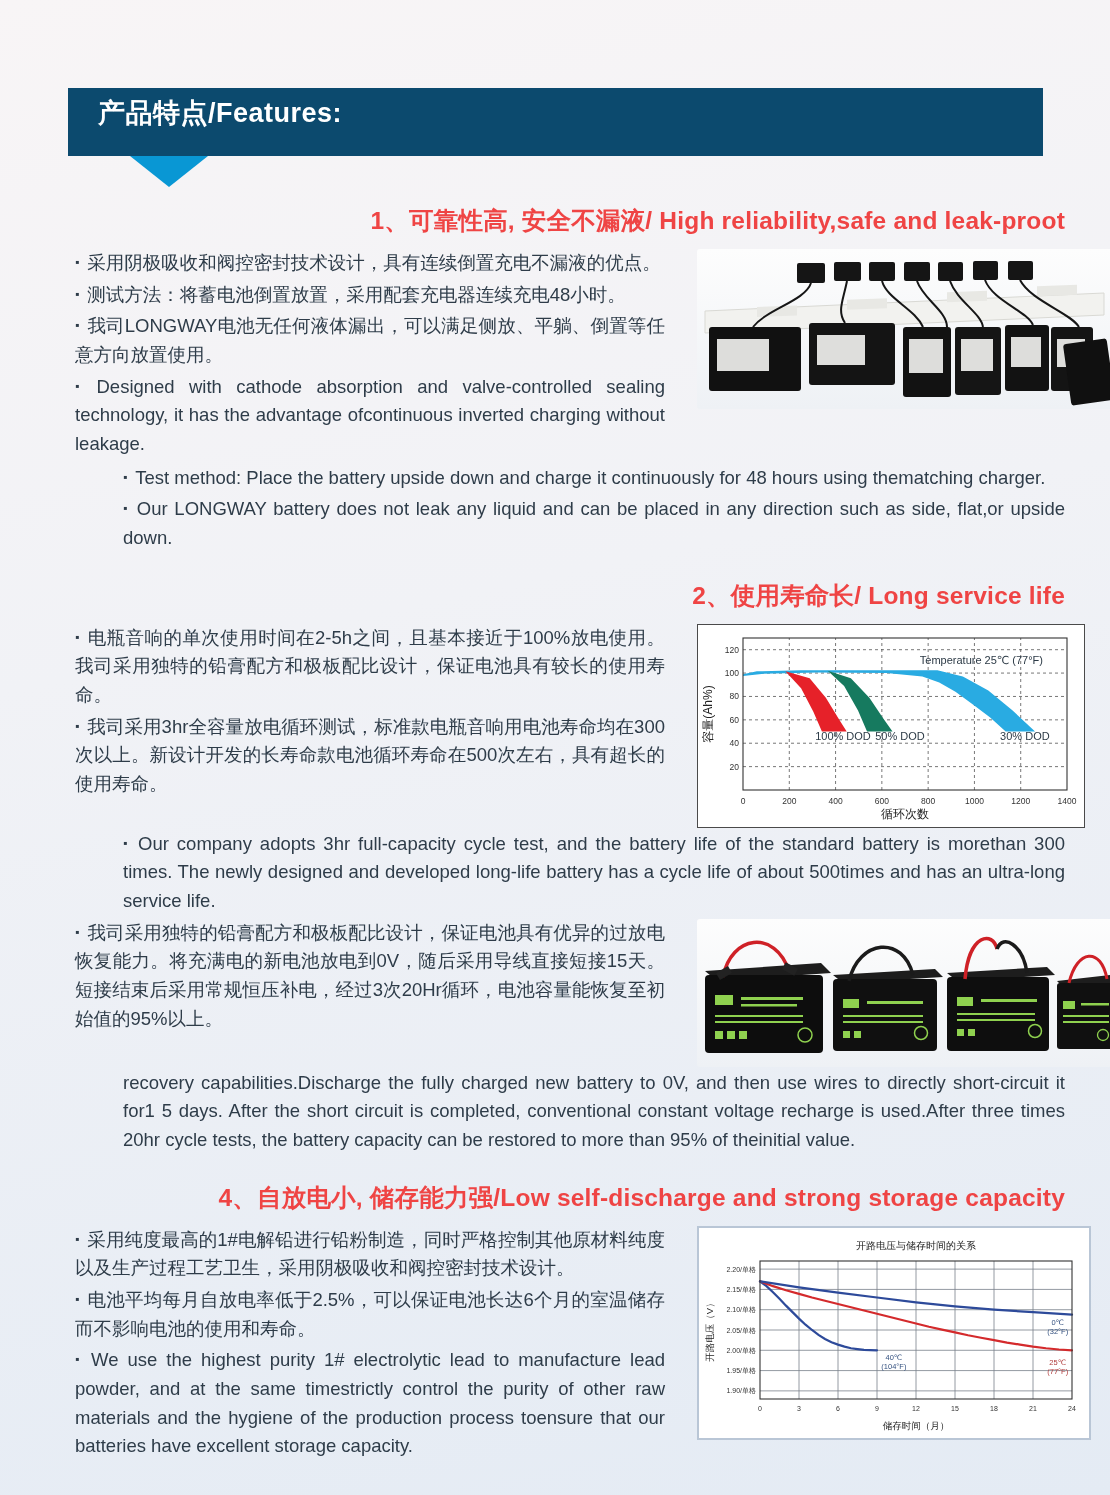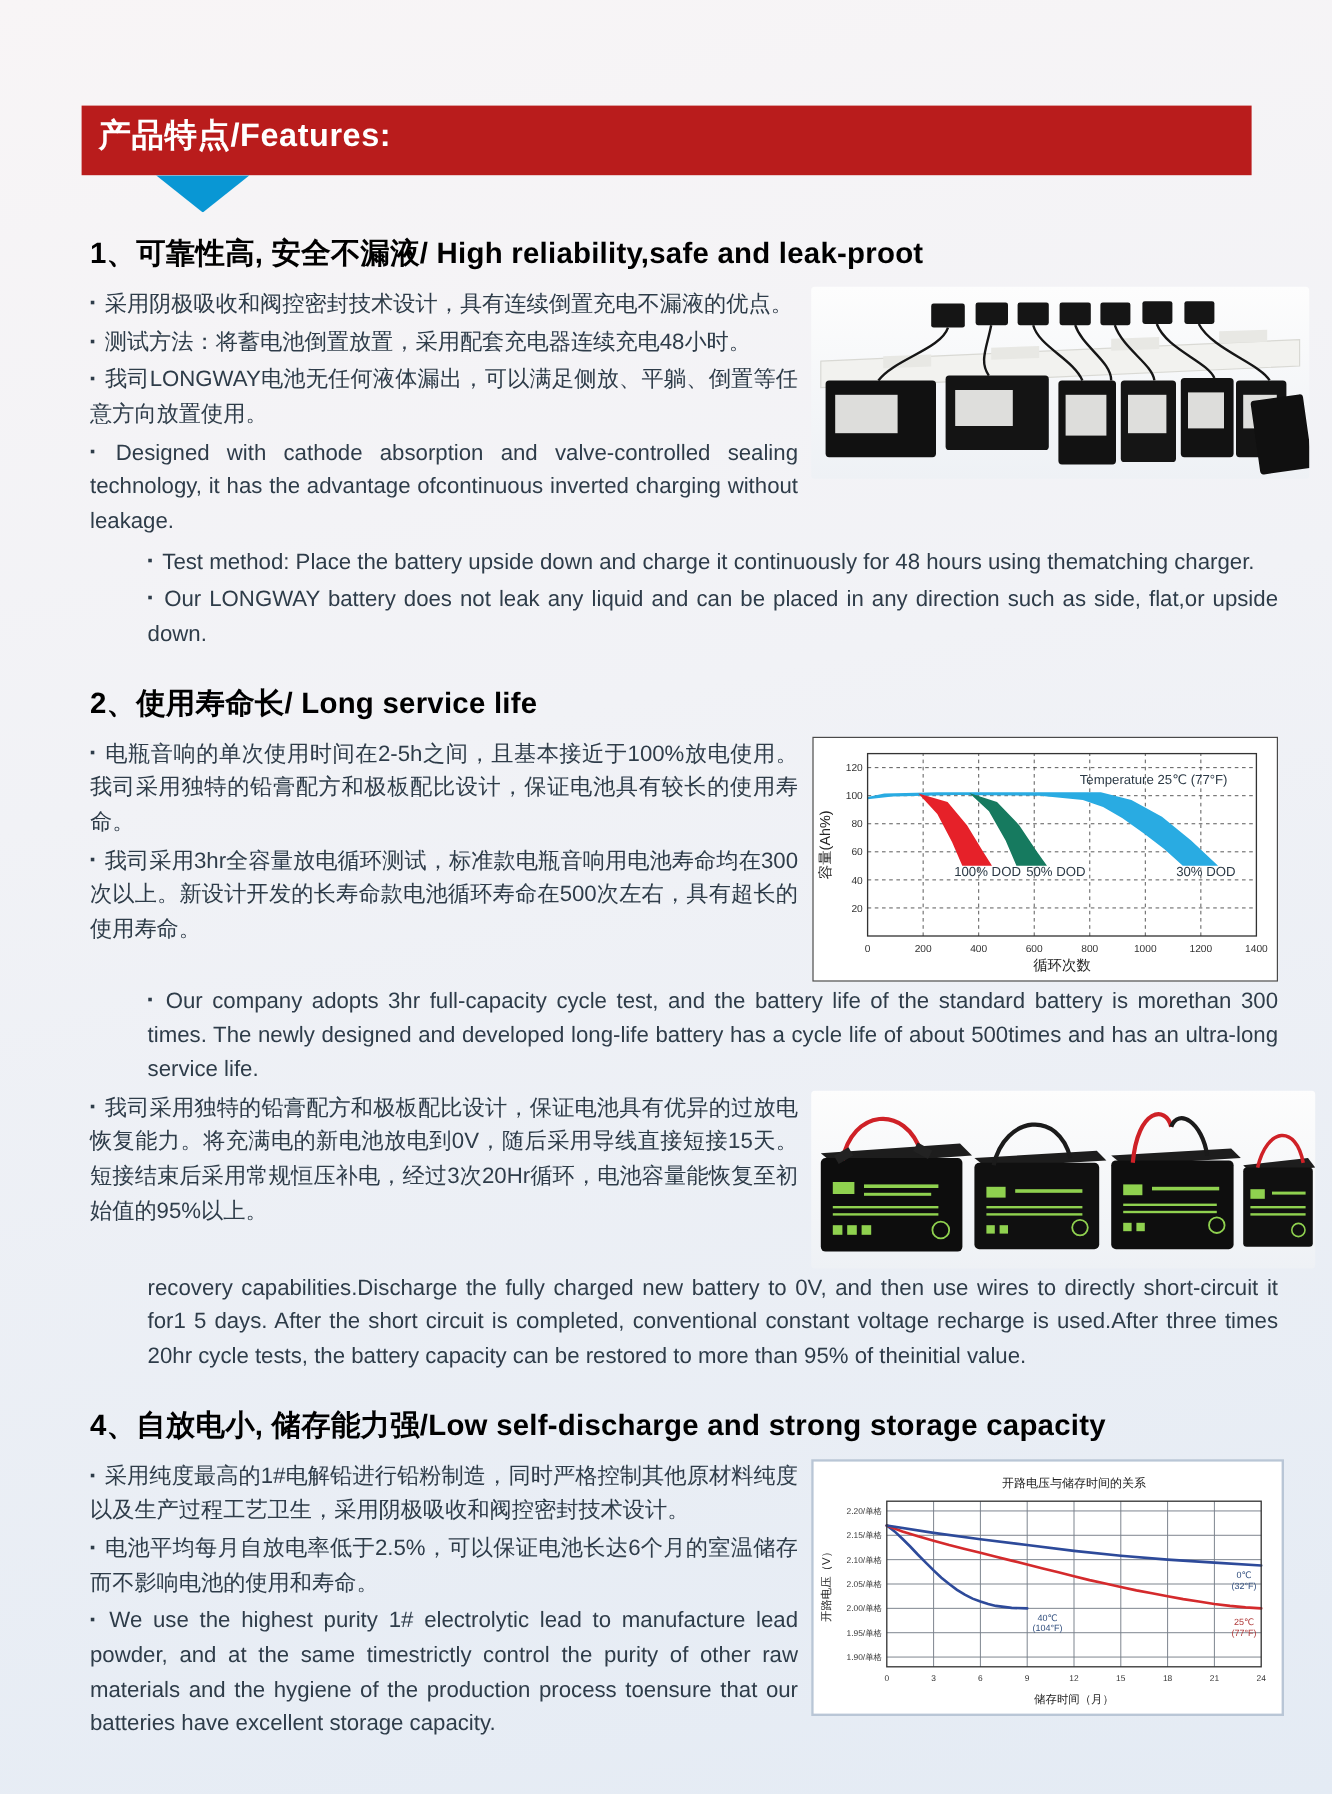--- a/index.html
+++ b/index.html
@@ -7,38 +7,38 @@
   body {
     height:1495px;
     font-family:"Liberation Sans","DejaVu Sans",sans-serif;
     color:#2e3c49;
     background:linear-gradient(168deg,#f8f5f6 0%,#f1f2f6 40%,#e4ebf4 100%);
     overflow:hidden;
   }
   .page { position:relative; width:1110px; height:1495px; padding:88px 45px 0 75px; }
 
   .banner {
-    margin-left:-7px; width:975px; height:58px;
-    background:#b91c1c; color:#ffffff;
+    margin-left:-7px; width:975px; height:68px;
+    background:#0c4a6e; color:#ffffff;
     font-size:27px; font-weight:bold; line-height:50px;
-    padding-left:14px; letter-spacing:.5px;
+    padding-left:30px; letter-spacing:.5px;
   }
   .banner-arrow {
     margin-left:55px; width:78px; height:31px;
     background:#0997d4;
     clip-path:polygon(0 0,100% 0,50% 100%);
   }
 
   h2.sec-h {
-    font-size:24.5px; font-weight:700; color:#000000;
-    margin:17px 0 12px 0; letter-spacing:.2px;
+    font-size:24.5px; font-weight:700; color:#ef4444;
+    margin:17px 0 12px 0; letter-spacing:.2px;text-align:right;
   }
   section.s2 h2.sec-h, section.s3 h2.sec-h, section.s4 h2.sec-h { margin-top:26px; }
 
-  .row { display:flex; gap:11px; align-items:flex-start; }
+  .row { display:flex; gap:32px; align-items:flex-start; }
   .col-left { flex:0 0 590px; width:590px; }
   .fig { flex:1; display:flex; justify-content:center; align-items:flex-start; }
 
   .para { font-size:18.5px; line-height:1.55; text-align:justify; margin-bottom:3px; }
   .para.b::before { content:"▪"; font-size:12px; margin-right:8px; position:relative; top:-3px; }
   .full { margin-top:2px;margin-left:48px; }
 
   .panel  { background:#ffffff; border:1px solid #4a4a4a; padding:3px; }
   .panel2 { background:#ffffff; border:2px solid #b9c6d6; padding:3px; }
   .photo-wrap { background:linear-gradient(180deg,#fdfdfd, #eef1f5); border-radius:3px; }

